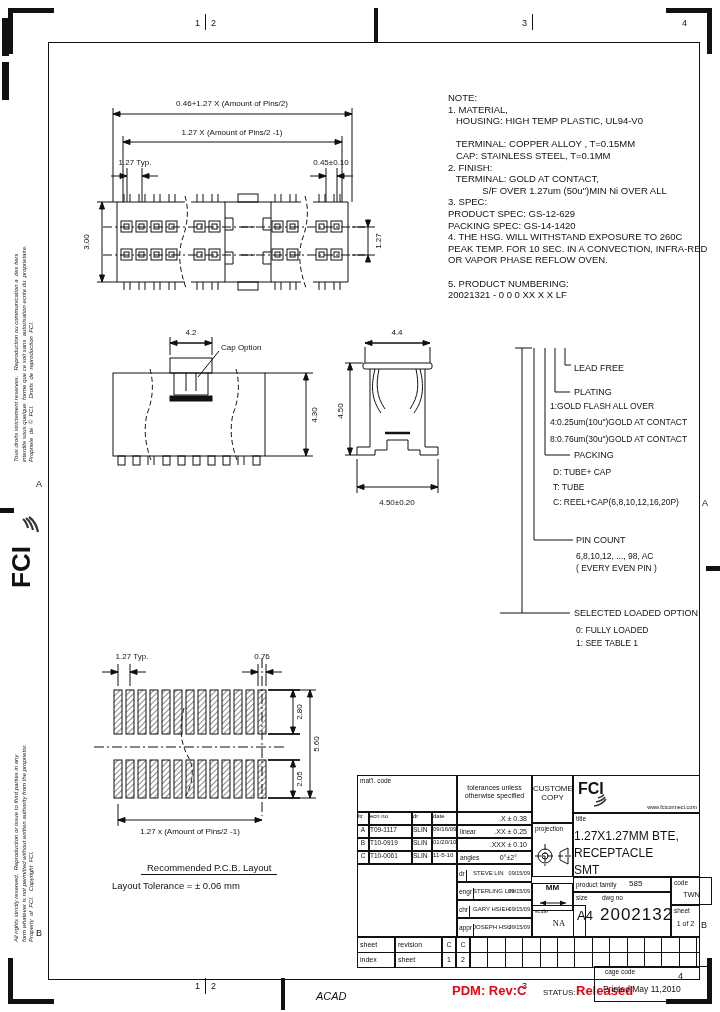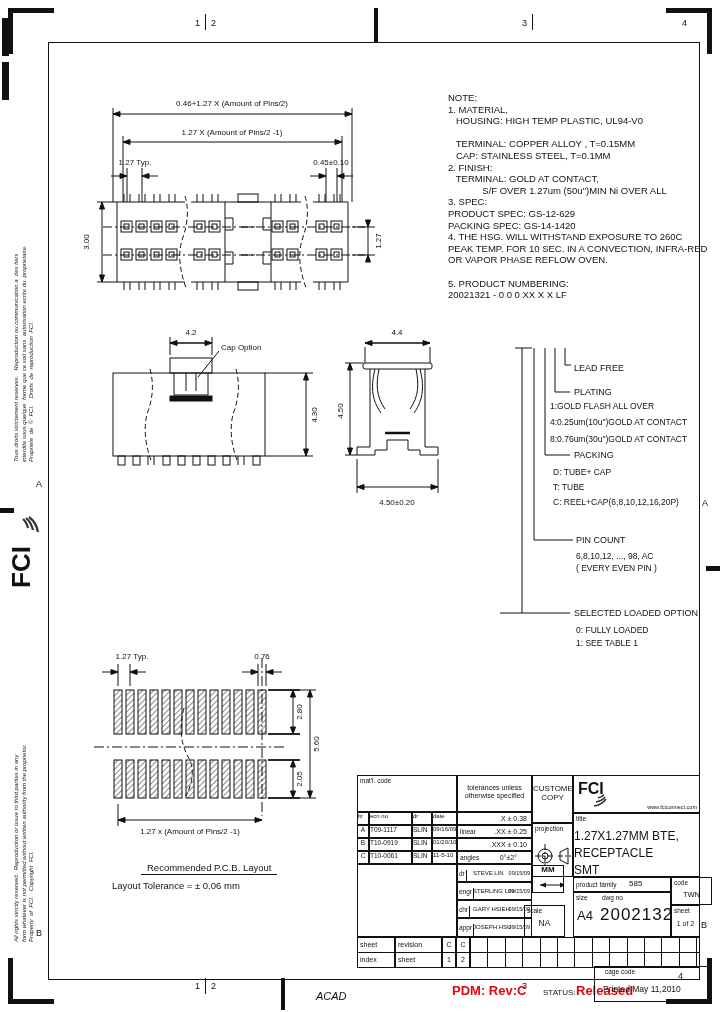--- a/index.html
+++ b/index.html
@@ -466,28 +466,28 @@
       <g stroke="#111" stroke-width="1" fill="none">
         <circle cx="11" cy="14" r="7"></circle>
           <circle cx="11" cy="14" r="3"></circle>
         <line x1="11" y1="2" x2="11" y2="26" stroke-dasharray="6,2,2,2"></line>
         <line x1="1" y1="14" x2="21" y2="14" stroke-dasharray="6,2,2,2"></line>
         <path d="M34,6 l-8,4 v8 l8,4 z"></path>
         <line x1="24" y1="14" x2="37" y2="14" stroke-dasharray="5,2,2,2"></line>
       </g>
     </svg>
   </div>
-  <div class="cell" style="left:175px;top:90px;width:32px;height:28px;text-align:center;">
+  <div class="cell" style="left:175px;top:108px;width:41px;height:28px;text-align:center;">
     <span style="font-size:8px;font-weight:bold;">MM</span>
     <svg width="34" height="8" viewBox="0 0 34 8" style="left:3px;top:15px;">
       <line x1="4" y1="4" x2="30" y2="4" stroke="#111"></line>
       <path d="M4,4 l6,-2.5 v5 z M30,4 l-6,-2.5 v5 z" fill="#111"></path>
     </svg>
   </div>
-  <div class="cell" style="left:167px;top:130px;width:41px;height:32px;">
+  <div class="cell" style="left:175px;top:130px;width:54px;height:32px;font-family:Liberation Serif, serif;">
     <span class="lbl" style="position:absolute;left:2px;top:1px;">scale</span>
     <span style="position:absolute;left:0;right:0;top:13px;text-align:center;font-size:8.5px;">NA</span>
   </div>
 
   <div class="cell" style="left:216px;top:0;width:127px;height:38px;">
     <svg width="44" height="30" viewBox="0 0 44 30" style="left:4px;top:2px;">
       <text x="0" y="16" font-size="16" font-weight="bold">FCI</text>
       <g stroke="#333" stroke-width="1.6" fill="none">
         <path d="M16,28 q8,-1 12,-7"></path>
           <path d="M18,24 q6,-1 9,-5"></path>

